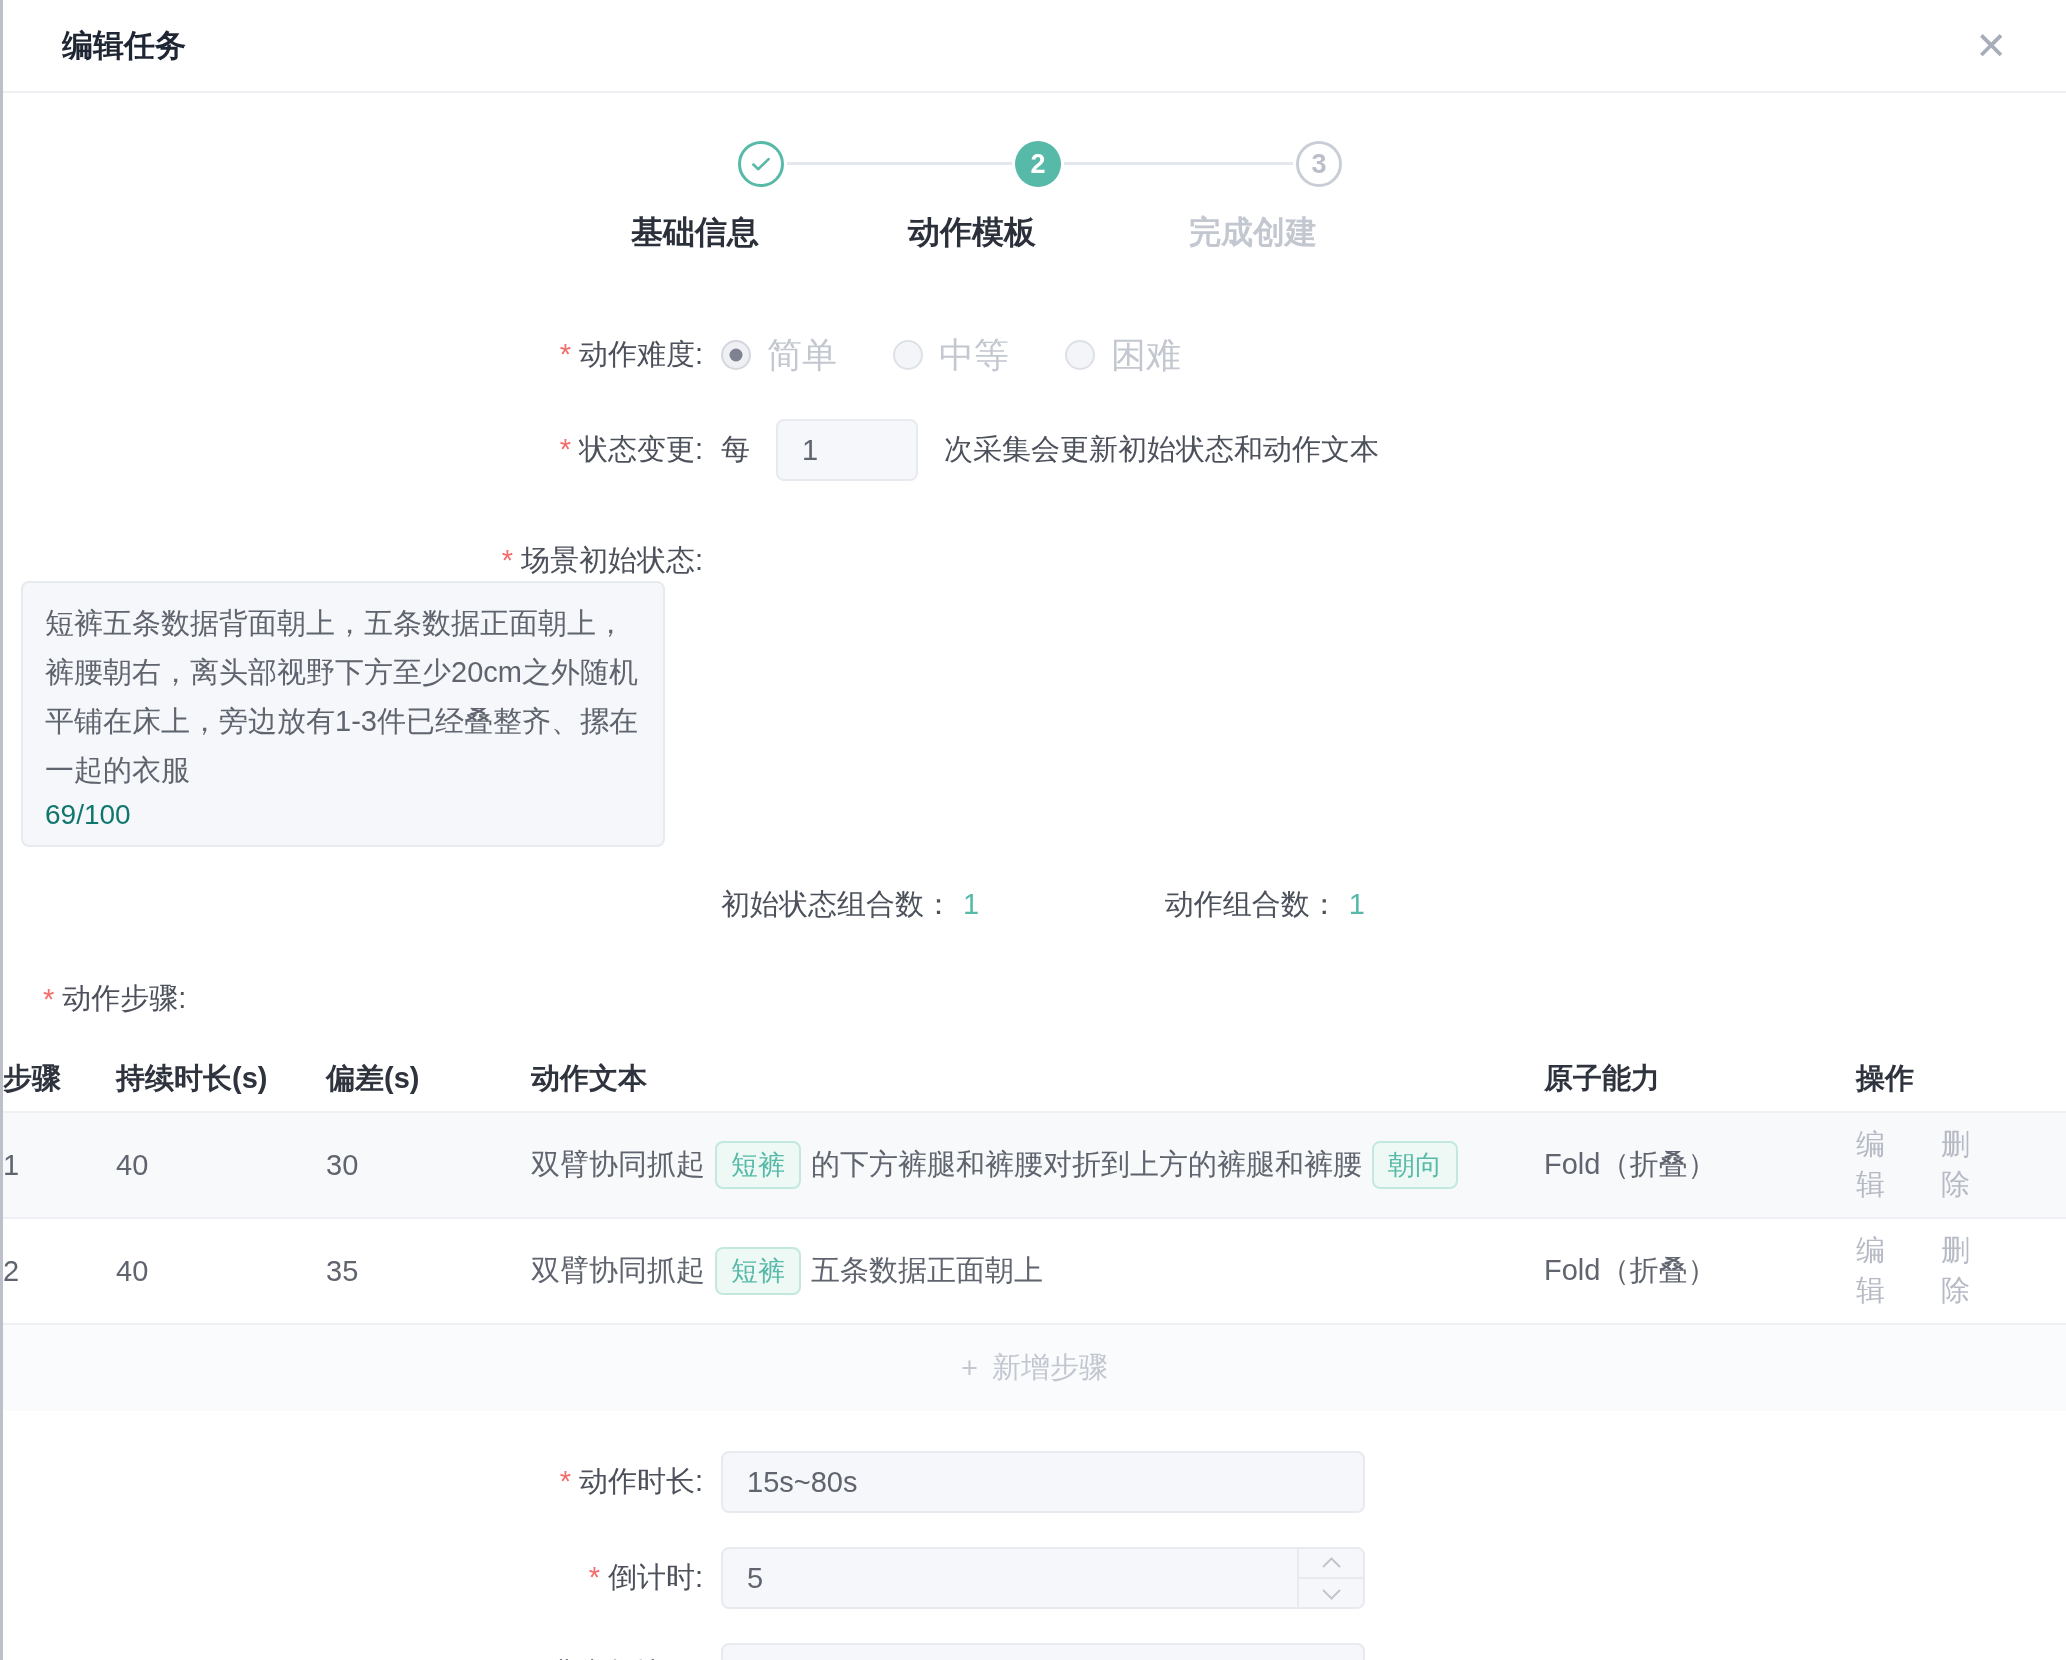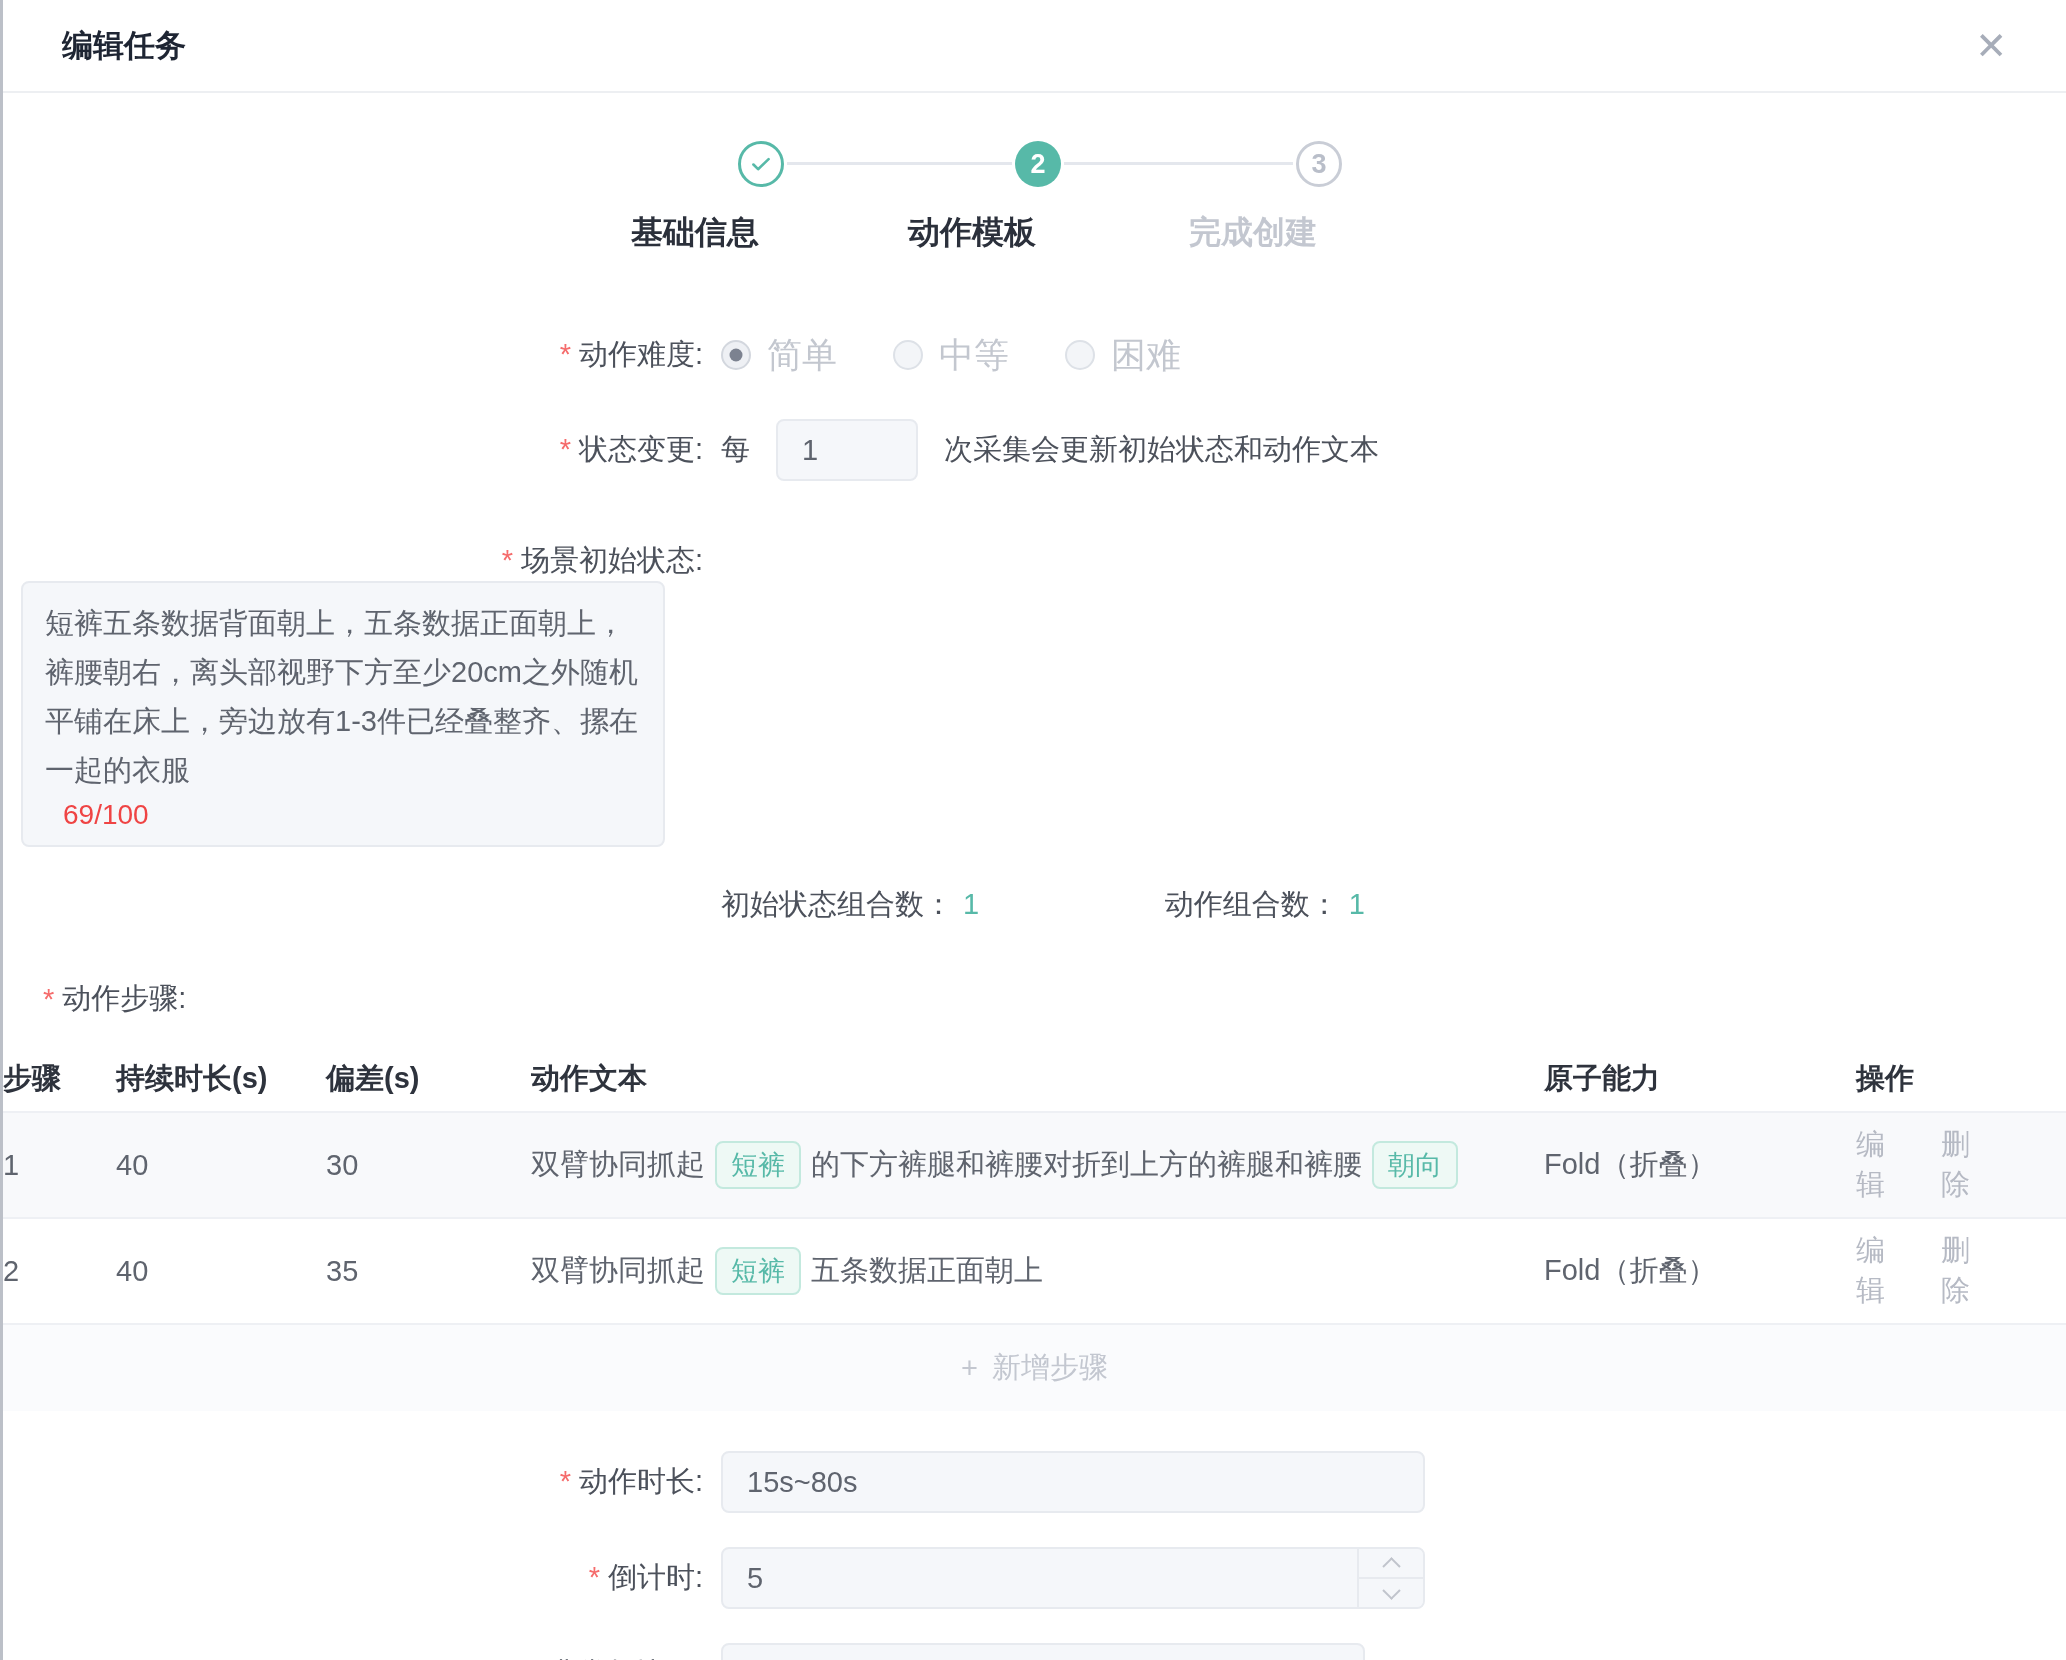--- a/index.html
+++ b/index.html
@@ -42,21 +42,21 @@
   .rlabel{font-size:35px;color:#c3c7cf;}
   .inp{background:#f5f7fa;border:2px solid #e7eaef;border-radius:8px;height:62px;box-sizing:border-box;
        font-size:29px;color:#5f646e;padding:0 24px;font-family:inherit;outline:none;}
   .state-prefix{margin:0 0 0 18px;font-size:29px;color:#4c515b;}
   .state-inp{width:142px;margin-left:26px;}
   .state-suffix{margin-left:26px;font-size:29px;color:#4c515b;}
   .ta-wrap{position:relative;margin-left:18px;width:644px;}
   .ta{width:644px;height:266px;box-sizing:border-box;background:#f5f7fa;border:2px solid #e7eaef;
       border-radius:8px;padding:16px 22px;font-size:29px;line-height:49px;color:#5f646e;resize:none;
       font-family:inherit;outline:none;}
-  .ta-counter{position:absolute;left:24px;bottom:20px;font-size:28px;color:#ef4444;margin-left:18px;}
+  .ta-counter{position:absolute;left:24px;bottom:20px;font-size:28px;color:#0f766e;}
   .combos{margin:34px 0 0 718px;width:644px;display:flex;justify-content:space-between;
           font-size:29px;color:#4c515b;height:40px;align-items:center;}
   .combo-val{color:#57b9a8;margin-left:10px;}
   .steps-label{margin-top:52px;padding-left:40px;font-size:29px;color:#4c515b;height:44px;
                display:flex;align-items:center;}
   
   .ttable{margin-top:26px;font-size:29px;}
   .thead,.trow{display:flex;align-items:center;padding-right:40px;box-sizing:border-box;}
   .thead{height:66px;font-weight:700;color:#2e333d;border-bottom:2px solid #eef0f4;}
   .trow{height:106px;border-bottom:2px solid #eef0f4;color:#5f646e;}
@@ -66,21 +66,21 @@
   .c5{width:312px;}.c6{width:170px;display:flex;align-items:center;}
   .tag{display:inline-block;background:#eef9f5;border:2px solid #c3e9de;color:#57b9a8;border-radius:8px;
        padding:1px 14px;font-size:27px;line-height:42px;margin:0 10px;}
   .link{color:#b6bac4;margin-right:32px;cursor:pointer;}
   .add-row{height:86px;background:#fafbfd;display:flex;align-items:center;justify-content:center;
            color:#c3c7d0;font-size:29px;cursor:pointer;}
   .add-plus{margin-right:14px;}
   
   .row-b{margin-top:40px;height:62px;}
   .row-b2{margin-top:34px;height:62px;}
-  .binp{position:relative;margin-left:18px;width:704px;height:62px;}
+  .binp{position:relative;margin-left:18px;width:644px;height:62px;}
   .binp .inp{width:100%;}
   .spin{position:absolute;right:2px;top:2px;bottom:2px;width:64px;border-left:2px solid #e7eaef;
         display:flex;flex-direction:column;border-radius:0 6px 6px 0;overflow:hidden;}
   .spin-btn{flex:1;display:flex;align-items:center;justify-content:center;background:#f5f7fa;cursor:pointer;}
   .spin-btn.up{border-bottom:2px solid #e7eaef;}
   .chv{width:13px;height:13px;border-left:2px solid #c0c4cc;border-top:2px solid #c0c4cc;box-sizing:border-box;}
   .chv.u{transform:rotate(45deg) translate(2px,2px);}
   .chv.d{transform:rotate(225deg) translate(2px,2px);}
   .selbox{margin-left:18px;width:644px;height:62px;box-sizing:border-box;background:#f5f7fa;
           border:2px solid #e7eaef;border-radius:8px;display:flex;align-items:center;

